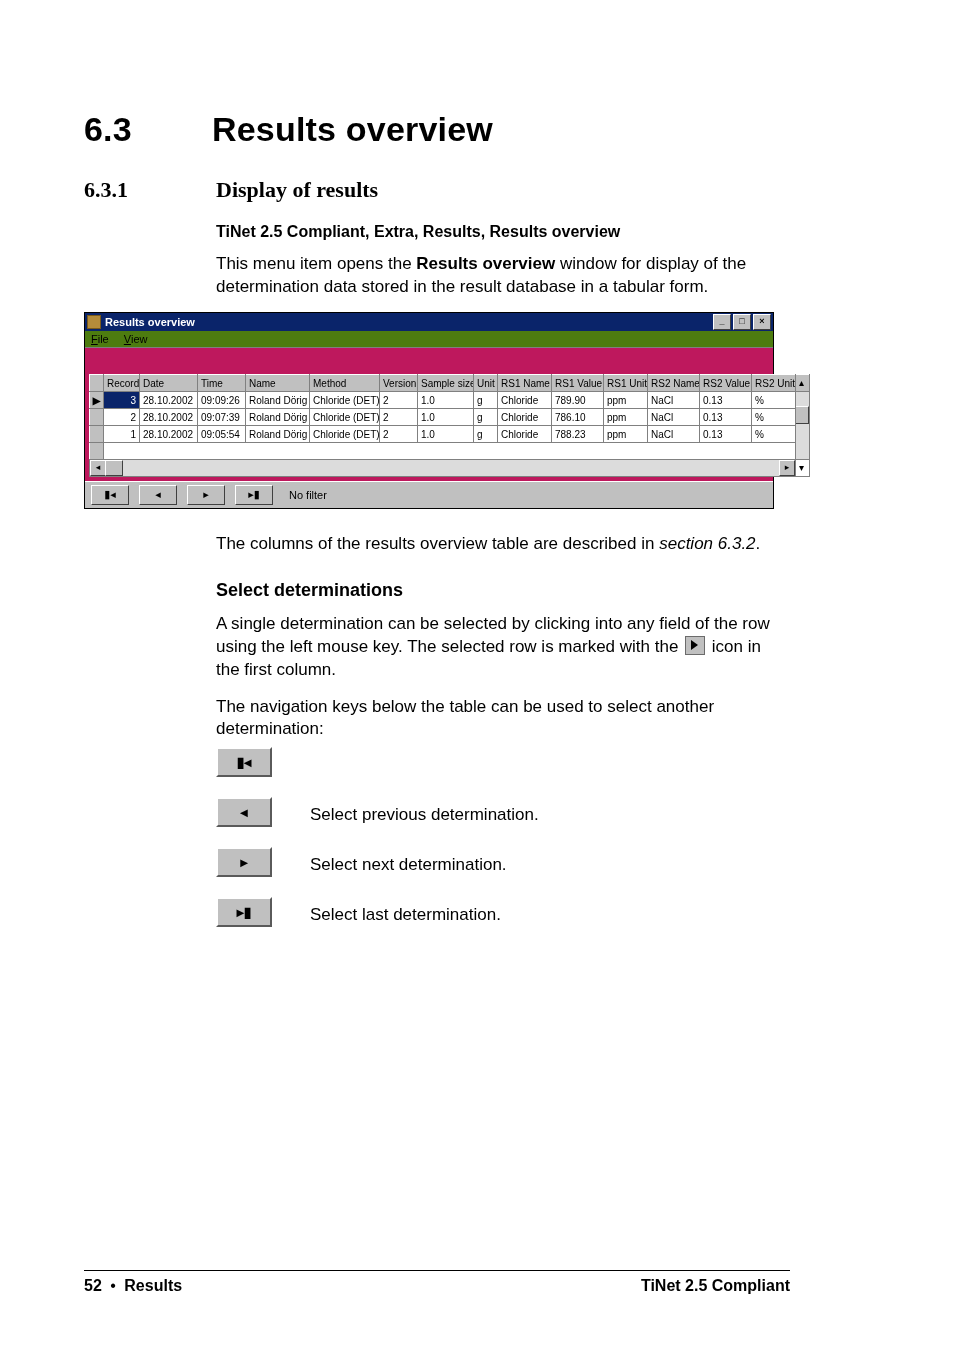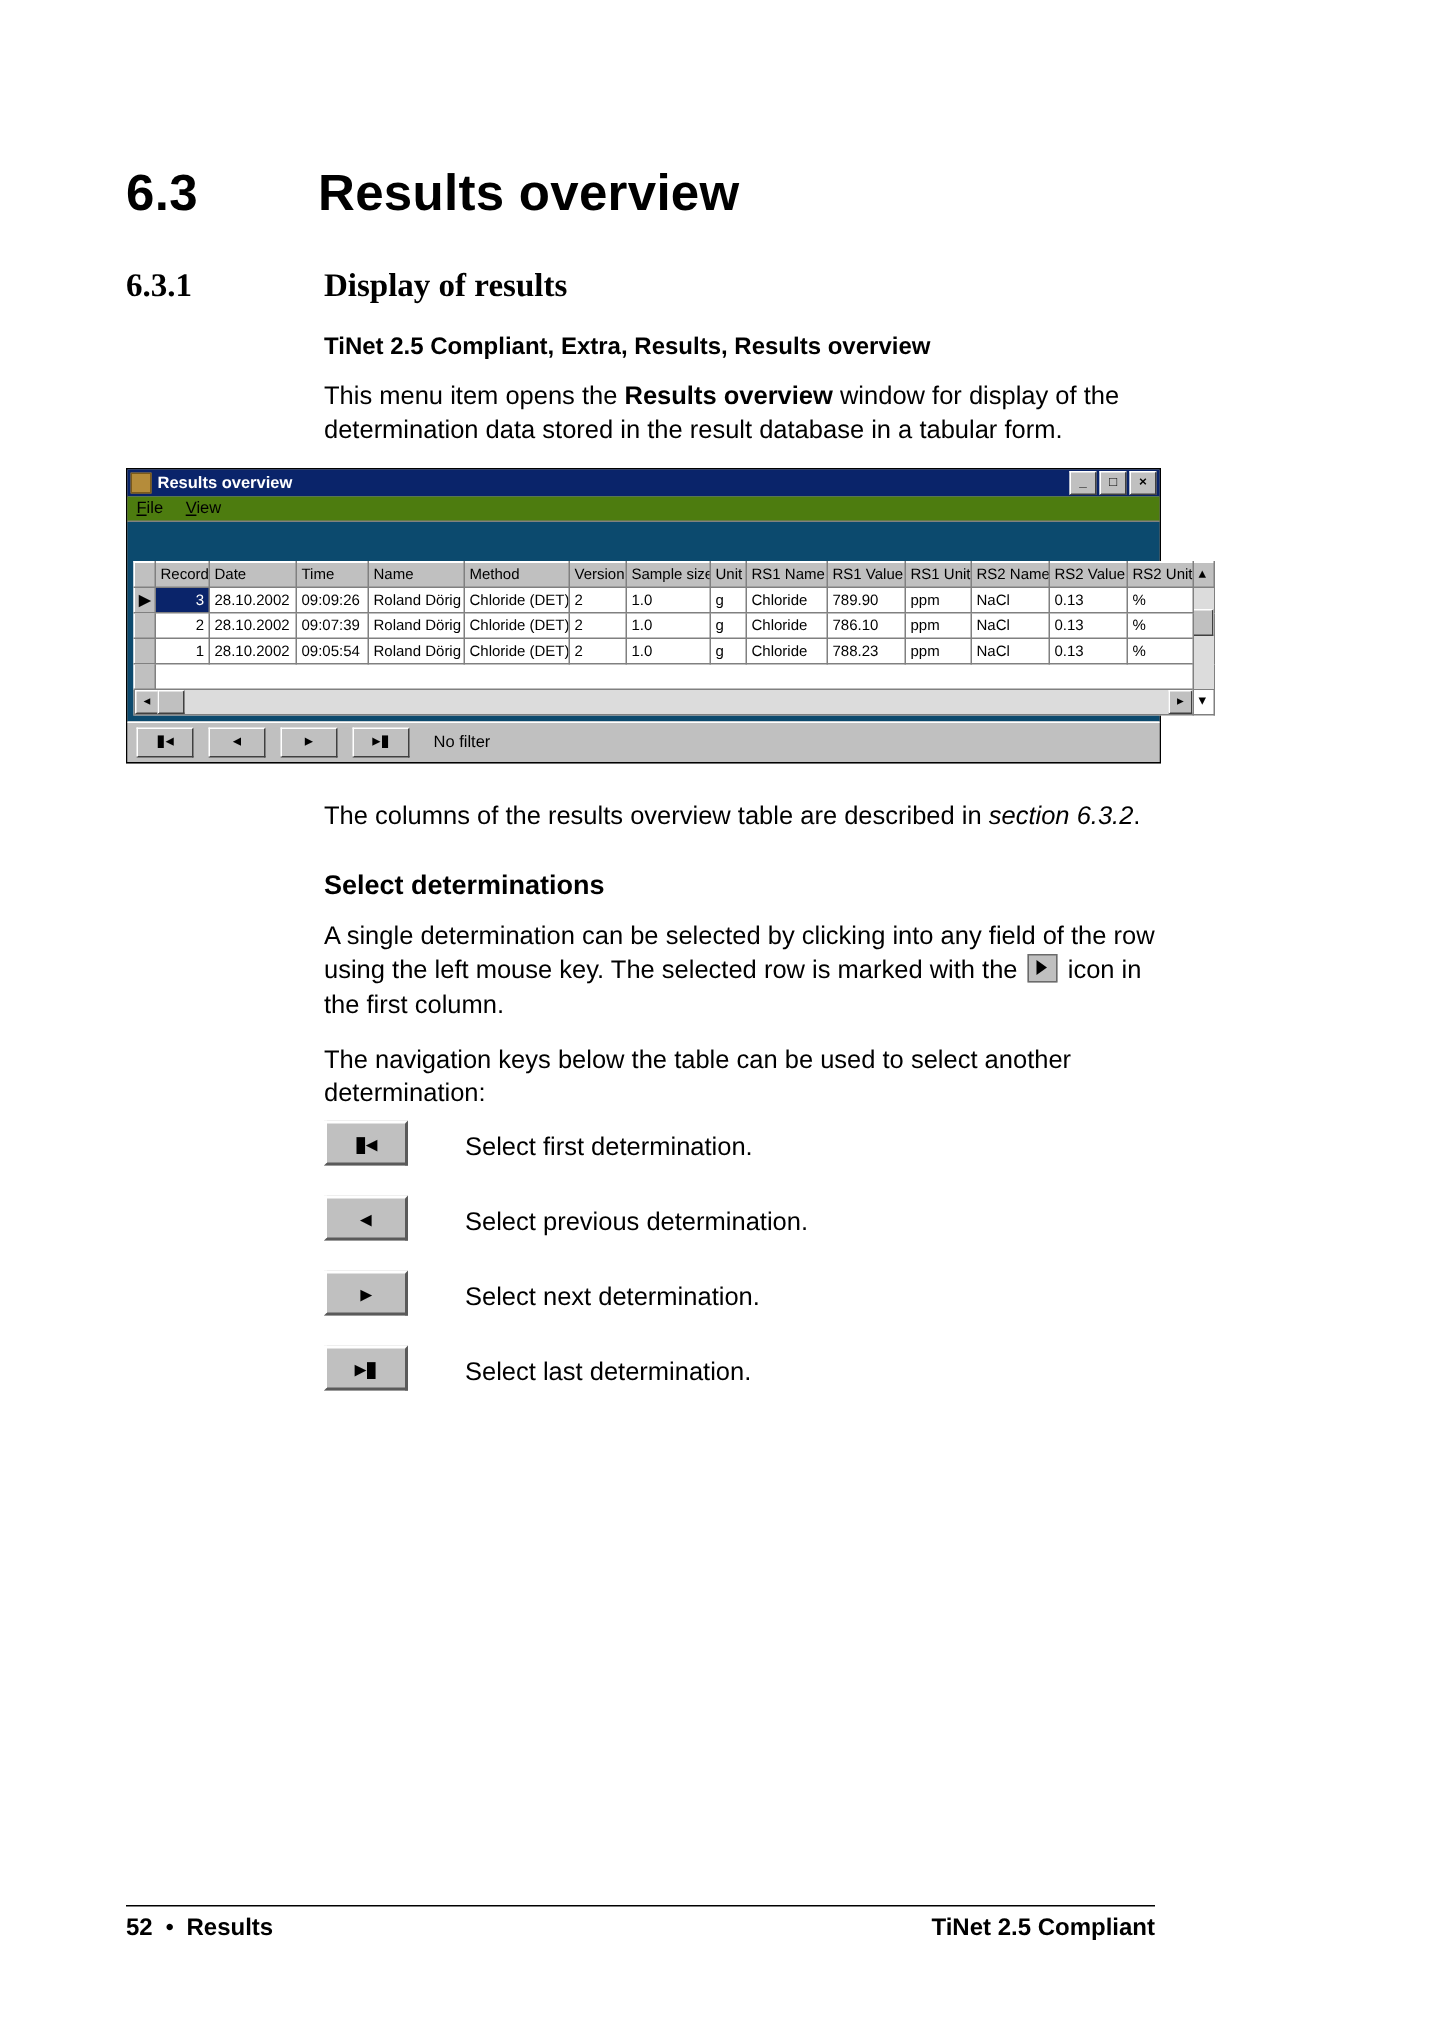--- a/index.html
+++ b/index.html
@@ -75,21 +75,21 @@
   }
   .titlebar .spacer { flex: 1; }
   .titlebar .tbtn {
     width: 16px; height: 14px; background:#c0c0c0; margin-left:2px;
     border: 1px solid #fff; border-right-color:#404040; border-bottom-color:#404040;
     font-size: 9px; line-height: 12px; text-align: center; font-weight:700; color:#000;
   }
   .menubar { background:#4d7c0f; padding:2px 6px; font-size:11px; border-bottom:1px solid #808080;}
   .menubar span { margin-right: 12px; }
   .menubar span u { text-decoration: underline; }
-  .gridwrap { padding: 26px 4px 4px 4px; background:#0c4a6e; }
+  .gridwrap { padding: 26px 4px 4px 4px; background:#be185d; }
   table.grid {
     border-collapse: collapse;
     width: 100%;
     background: #fff;
     table-layout: fixed;
   }
   table.grid th, table.grid td {
     border: 1px solid #808080;
     padding: 1px 3px;
     font-size: 10px;
@@ -150,21 +150,21 @@
     width:52px; height:26px; background:#c0c0c0;
     border-top:2px solid #fff; border-left:2px solid #fff;
     border-right:2px solid #5a5a5a; border-bottom:2px solid #5a5a5a;
     display:flex; align-items:center; justify-content:center;
     margin-right: 38px; font-size:14px; font-weight:700;
   }
   .navrow .desc { font-size:17px; padding-top:6px; }
 
   
   .footer {
-    position:absolute; left:84px; right:88px; bottom:56px;
+    position:absolute; left:84px; right:68px; bottom:56px;
     border-top: 1.5px solid #000;
     display:flex; justify-content:space-between;
     font-size:16px; font-weight:700; padding-top:6px;
     font-family: Arial, Helvetica, sans-serif;
   }
   .footer .dot { font-weight:400; margin: 0 4px;}
 </style>
 </head>
 <body>
 
@@ -324,21 +324,20 @@
 
     <p>
       <span>A single determination can be selected by clicking into any field of the row using the left mouse key. The selected row is marked with the </span><span class="rowsel-icon"></span><span> icon in the first column.</span>
     </p>
 
     <p class="tight">The navigation keys below the table can be used to select another determination:</p>
 
     <div class="navlist">
       <div class="navrow">
         <div class="keybtn">▮◂</div>
-        <div class="desc">Select first determination.</div>
       </div>
       <div class="navrow">
         <div class="keybtn">◂</div>
         <div class="desc">Select previous determination.</div>
       </div>
       <div class="navrow">
         <div class="keybtn">▸</div>
         <div class="desc">Select next determination.</div>
       </div>
       <div class="navrow">

